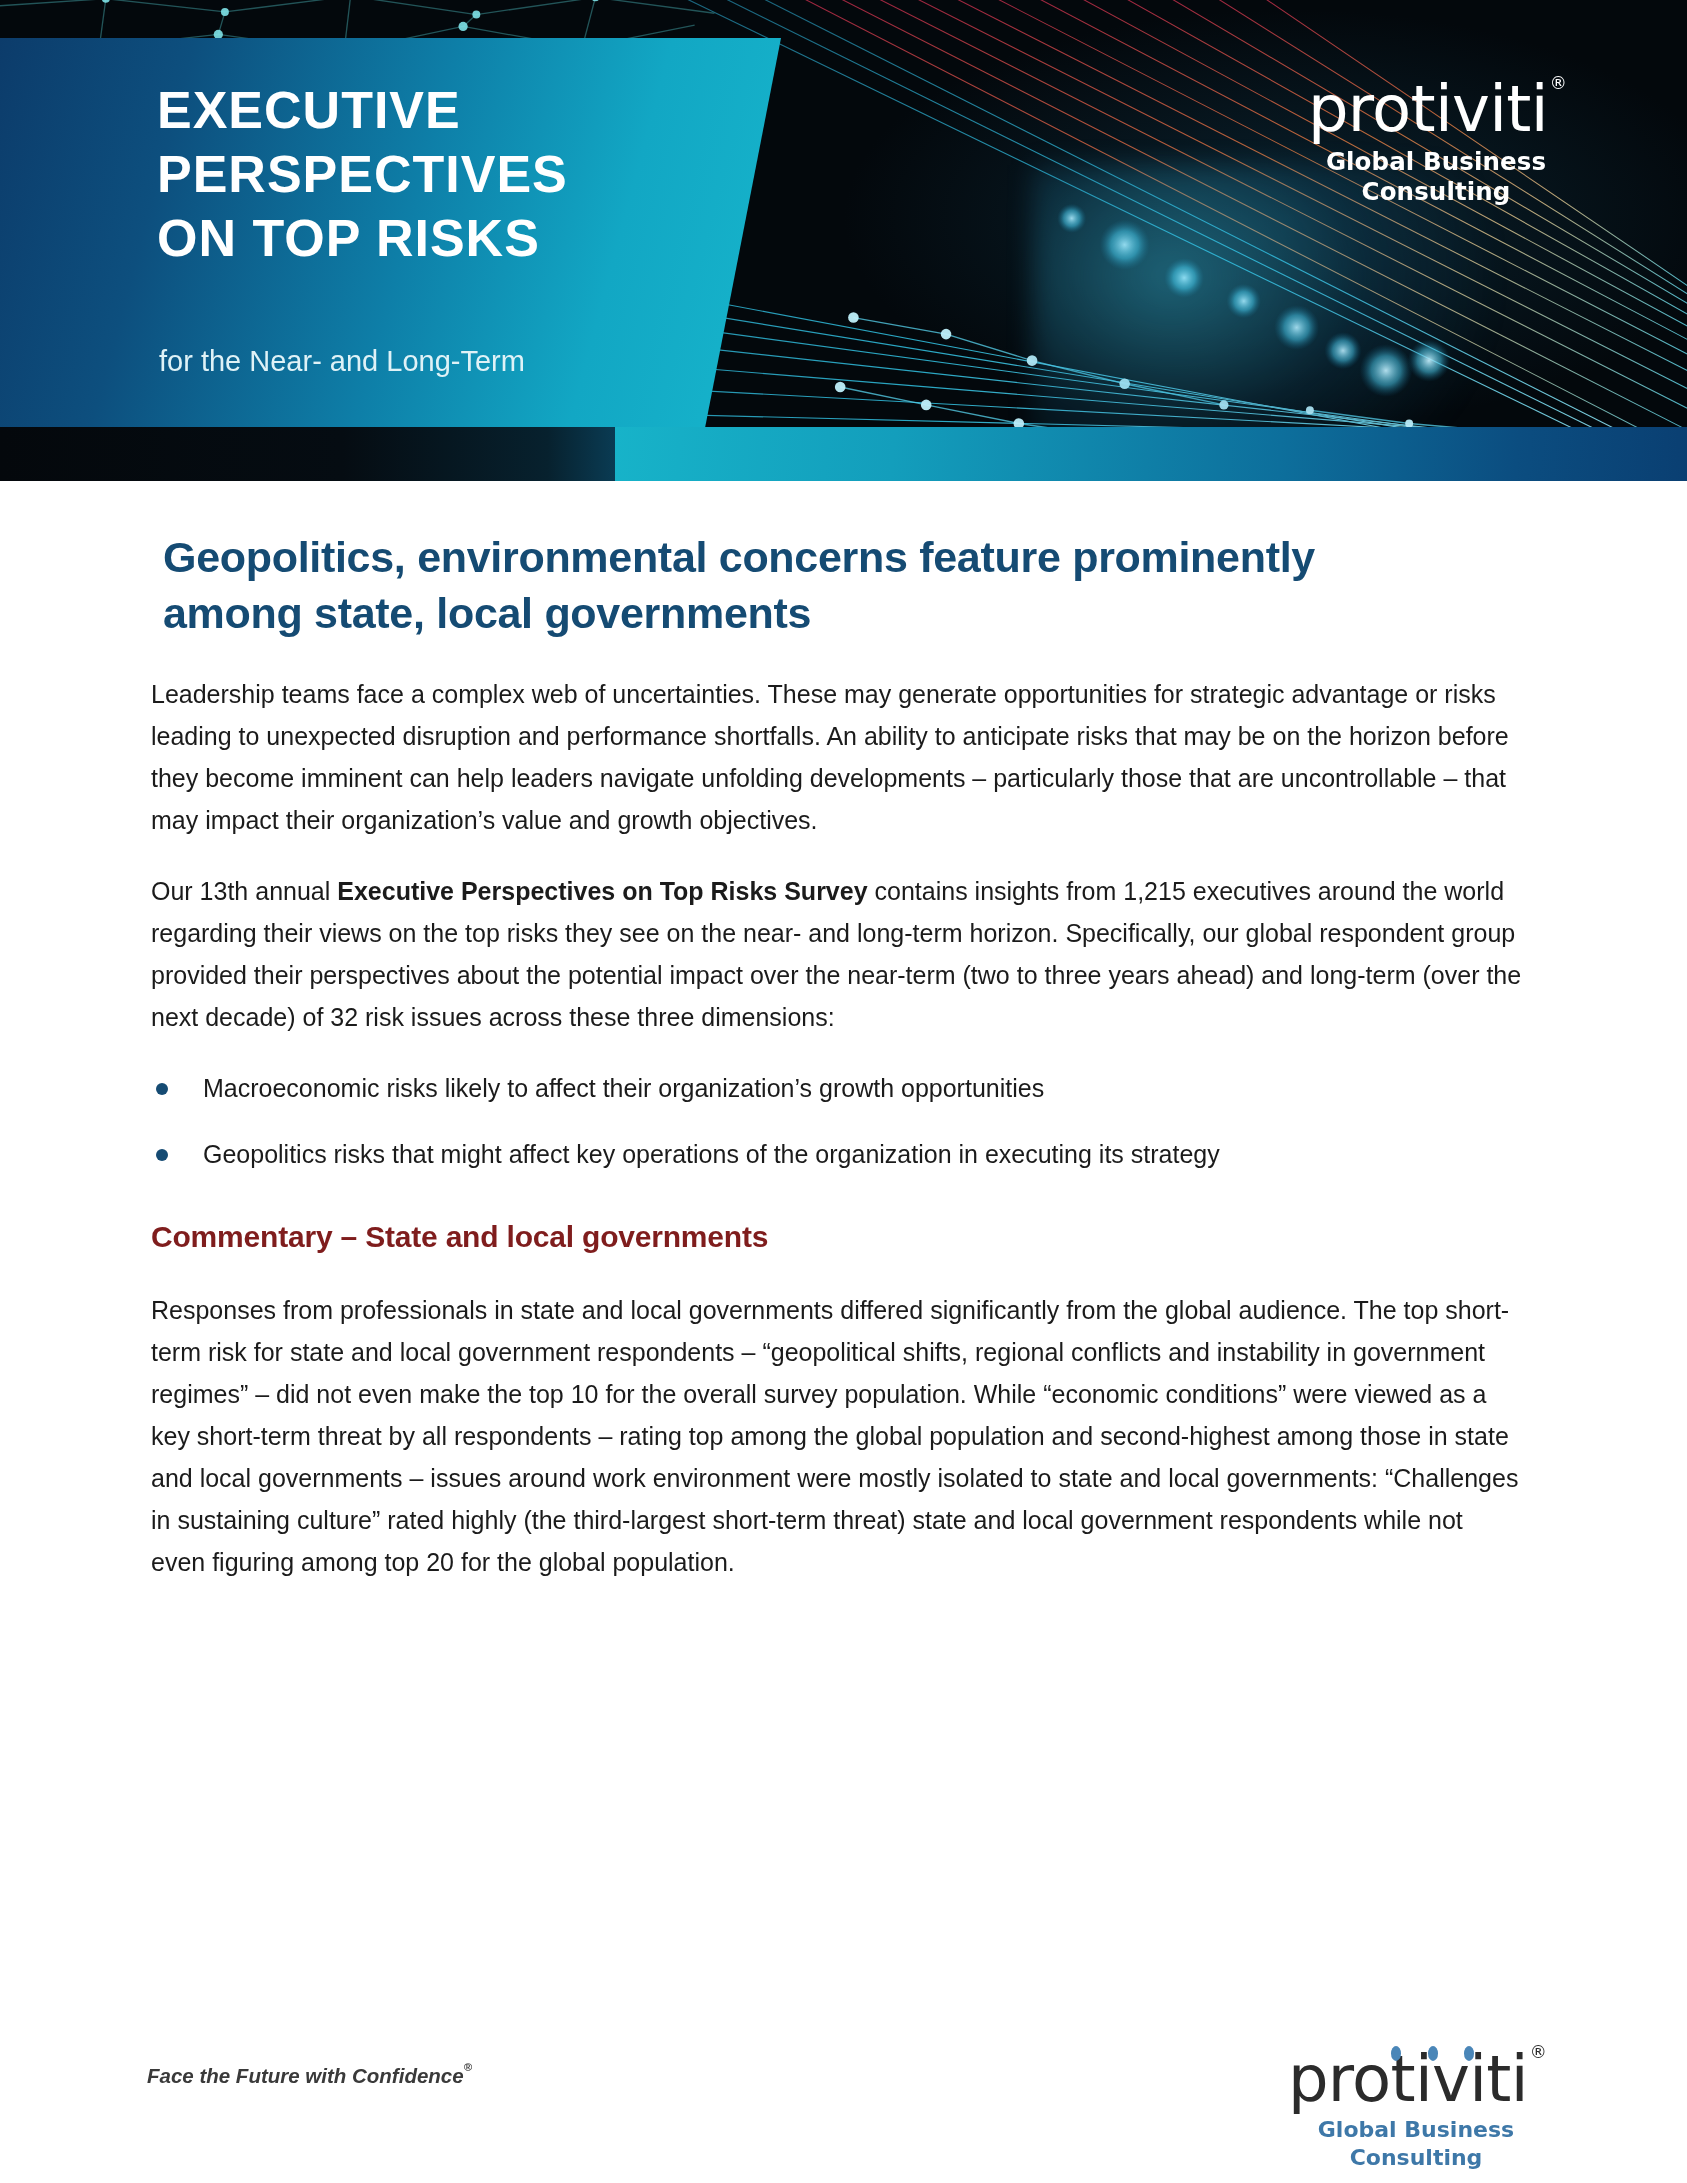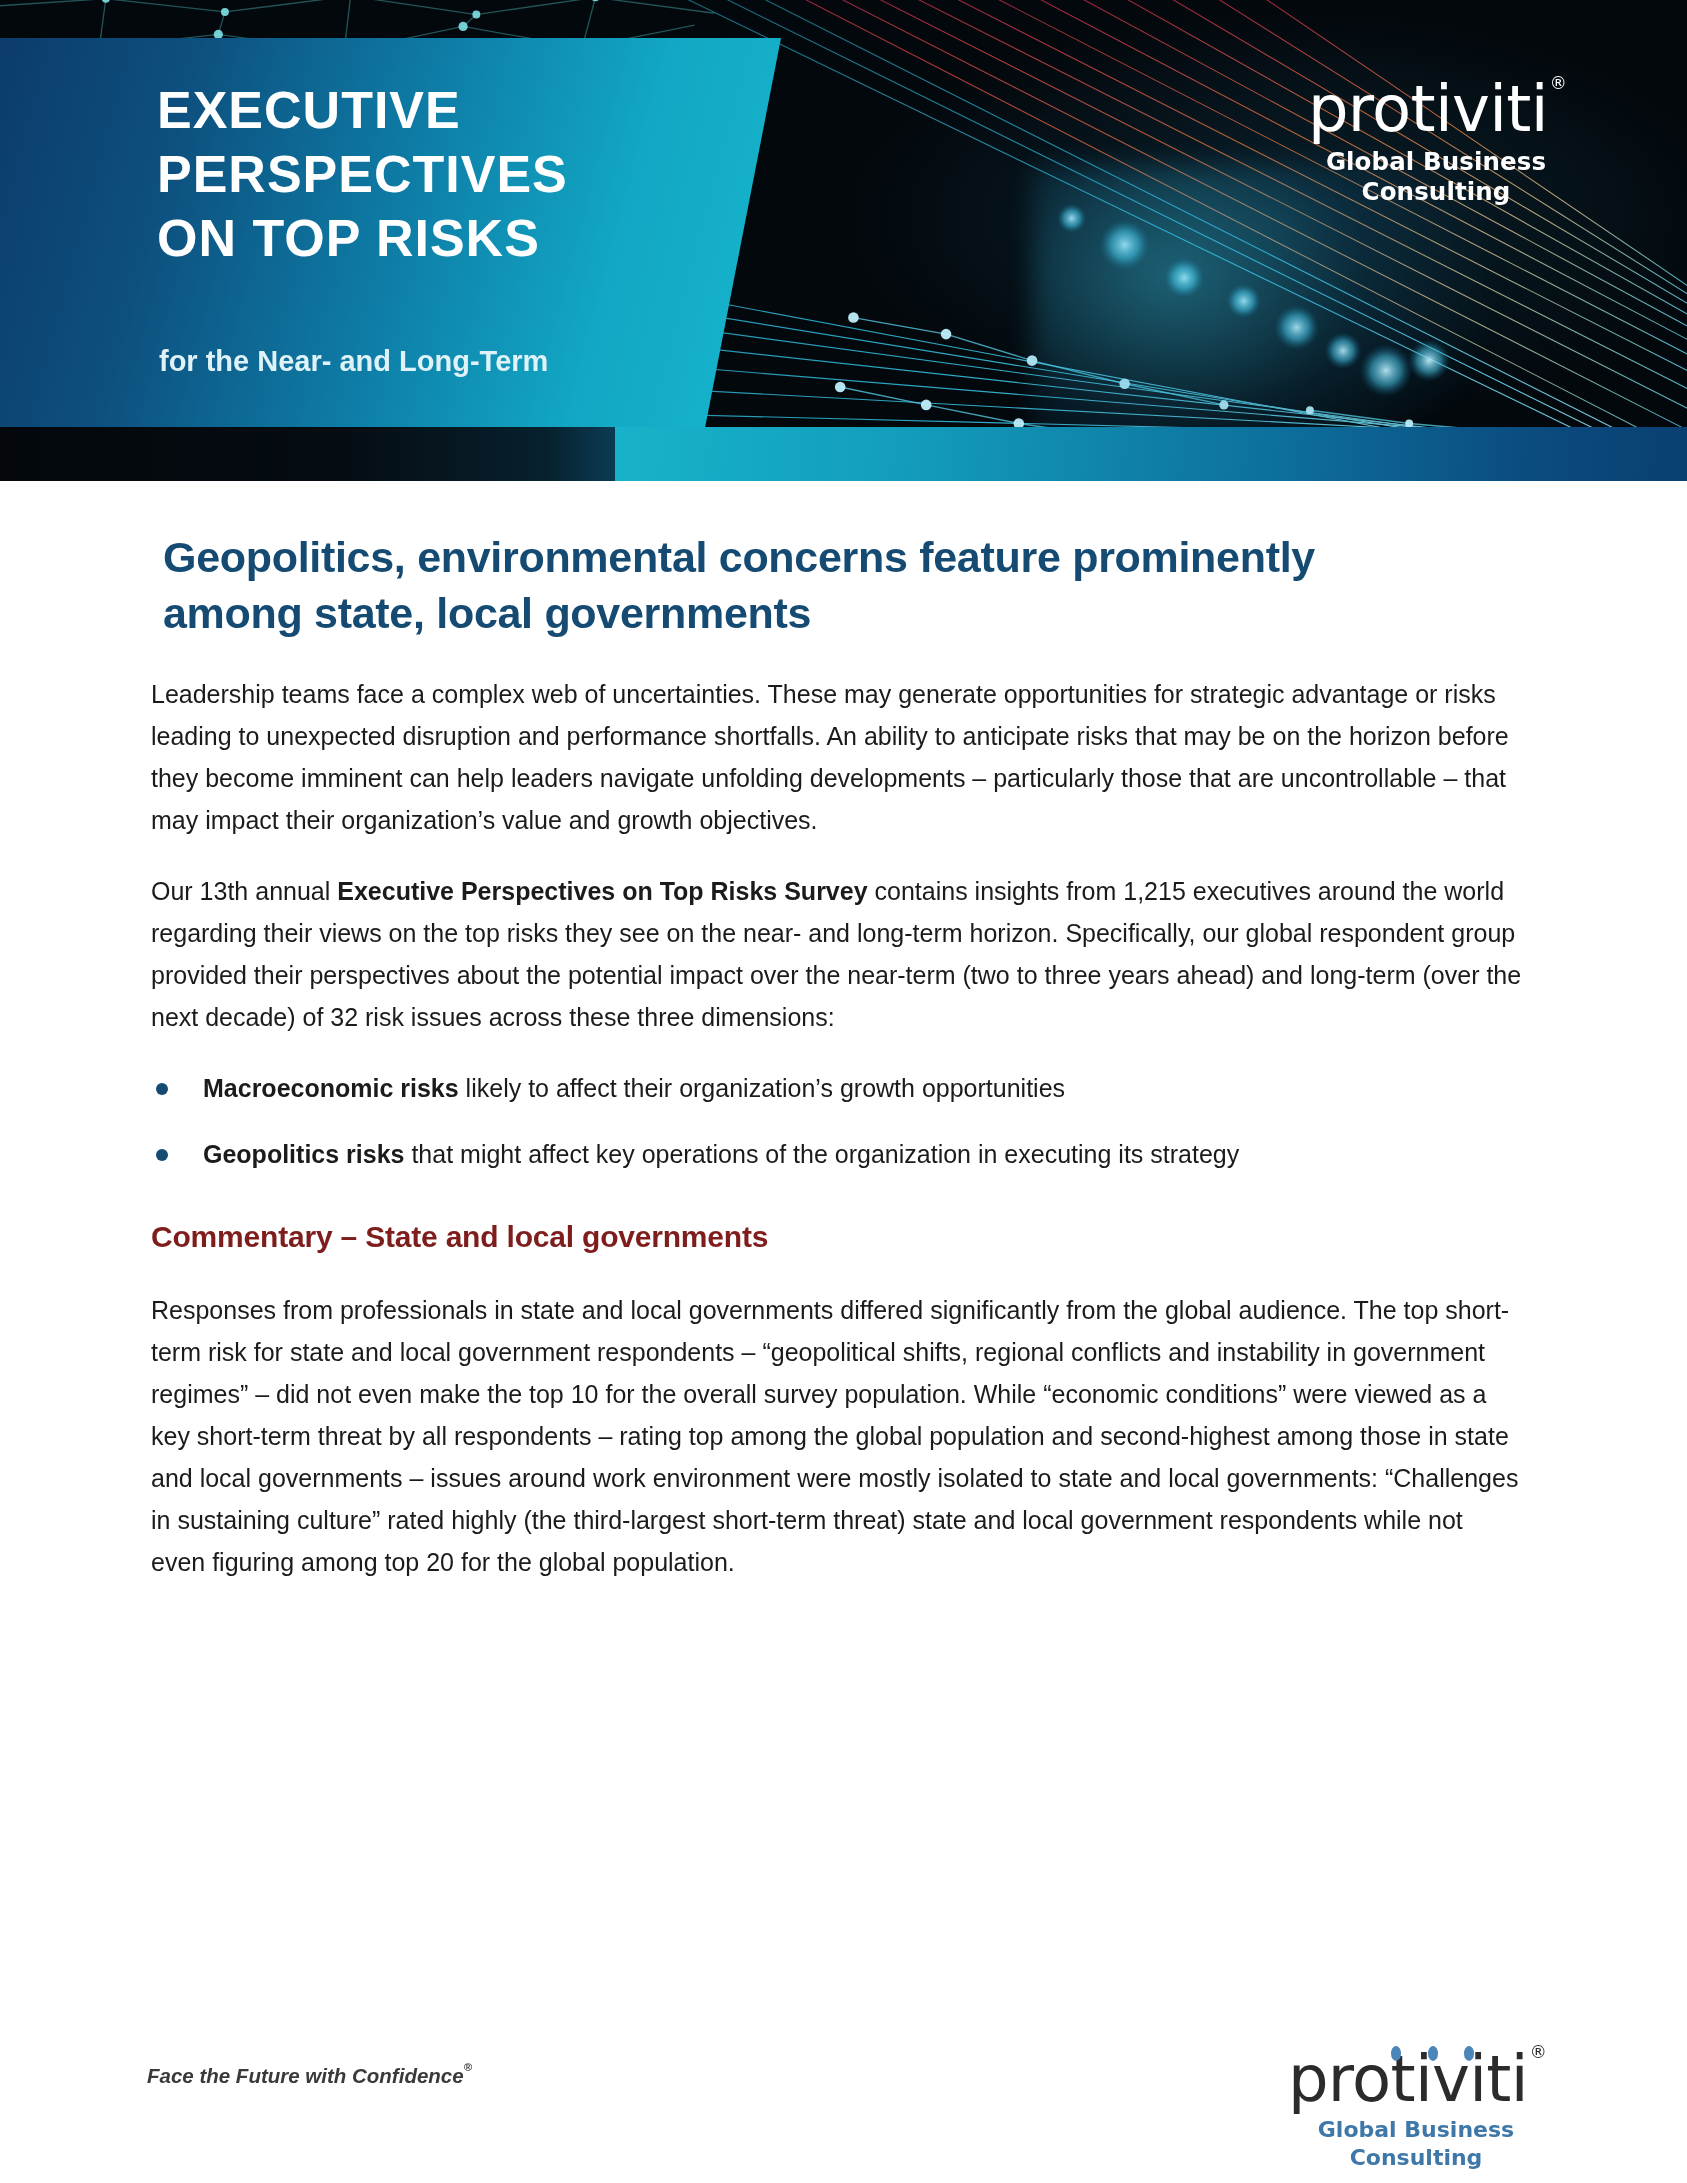--- a/index.html
+++ b/index.html
@@ -81,21 +81,21 @@
     line-height: 64px;
     letter-spacing: 1px;
     color: #ffffff;
     text-transform: uppercase;
     white-space: nowrap;
   }
   .banner-sub {
     position: absolute;
     left: 159px; top: 344px;
     font-family: "Liberation Sans", sans-serif;
-    font-weight: 700;
+    font-weight: 400;
     font-size: 29px;
     line-height: 34px;
     color: #dff2f7;
     white-space: nowrap;
   }
 
   
   .hdr-logo {
     position: absolute;
     left: 1264px; top: 69px;
@@ -173,21 +173,21 @@
     color: #1b1b1b;
     max-width: 1330px;
   }
   ul.risk-list li .bullet-dot {
     position: absolute;
     left: 4.6px; top: 16px;
     width: 12px; height: 12px;
     border-radius: 50%;
     background: #154b73;
   }
-  ul.risk-list li b { font-weight: 700; }
+  ul.risk-list li b { font-weight: 400; }
 
   h2.section-title {
     margin: 13.2px 0 28px 0;
     font-family: "Liberation Sans", sans-serif;
     font-weight: 700;
     font-size: 30px;
     line-height: 49px;
     color: #7f1d1d;
     letter-spacing: -0.2px;
   }

